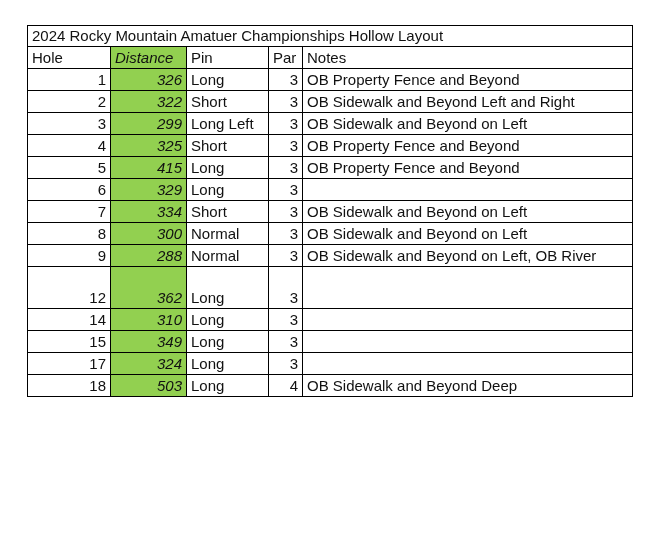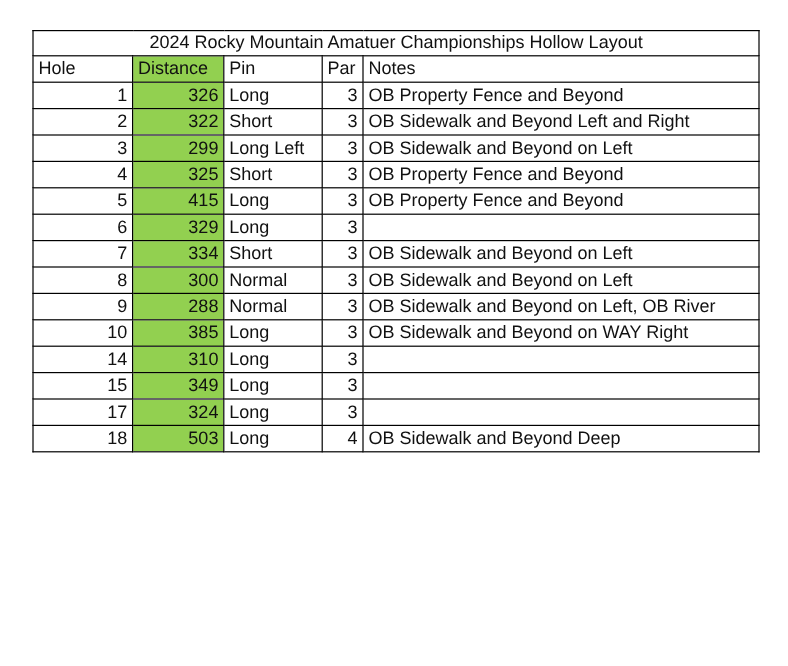--- a/index.html
+++ b/index.html
@@ -25,22 +25,22 @@
     padding: 0 4px 2px 4px;
     height: 22px;
     font-weight: normal;
     font-size: 15px;
     text-align: left;
     white-space: nowrap;
     overflow: hidden;
     background: #ffffff;
   }
   .sheet .num { text-align: right; }
-  .sheet .green { background: #92d050; }
-  .sheet .title-cell { text-align: center; height: 21px; }
+  .sheet .green { background: #92d050; font-style: italic; }
+  .sheet .title-cell { height: 21px; }
   .sheet tr.tall td { height: 42px; }
   .sheet td.no-border {
     border-right: none;
     border-bottom: none;
     background: transparent;
   }
 </style>
 </head>
 <body>
 
@@ -119,26 +119,26 @@
         <td class="num">3</td>
         <td>OB Sidewalk and Beyond on Left</td>
       </tr>
       <tr>
         <td class="num">9</td>
         <td class="num green">288</td>
         <td>Normal</td>
         <td class="num">3</td>
         <td>OB Sidewalk and Beyond on Left, OB River</td>
       </tr>
-      <tr>
-        <td class="num">10</td>
-        <td class="num green">385</td>
+      <tr class="tall">
+        <td class="num">12</td>
+        <td class="num green">362</td>
         <td>Long</td>
         <td class="num">3</td>
-        <td>OB Sidewalk and Beyond on WAY Right</td>
+        <td></td>
       </tr>
       <tr>
         <td class="num">14</td>
         <td class="num green">310</td>
         <td>Long</td>
         <td class="num">3</td>
         <td></td>
       </tr>
       <tr>
         <td class="num">15</td>

